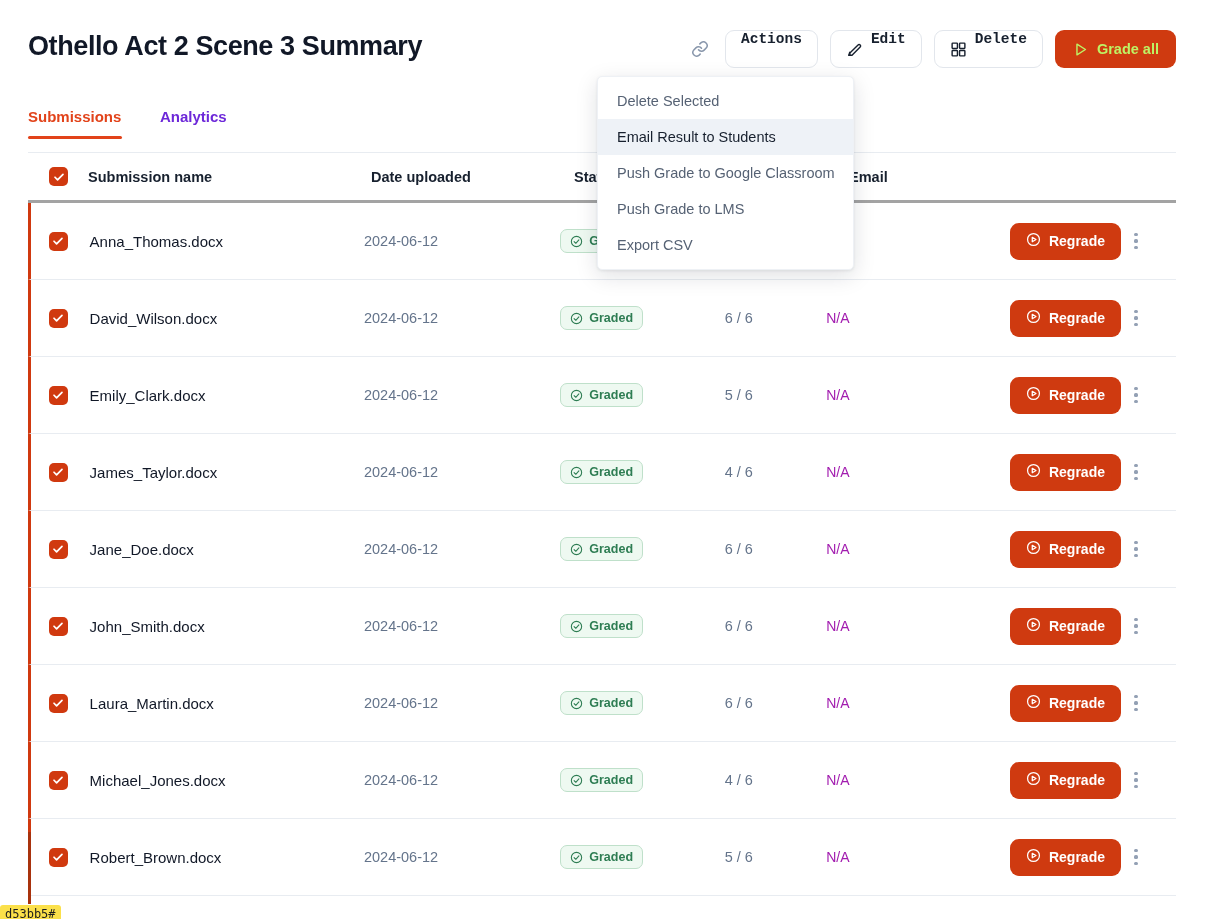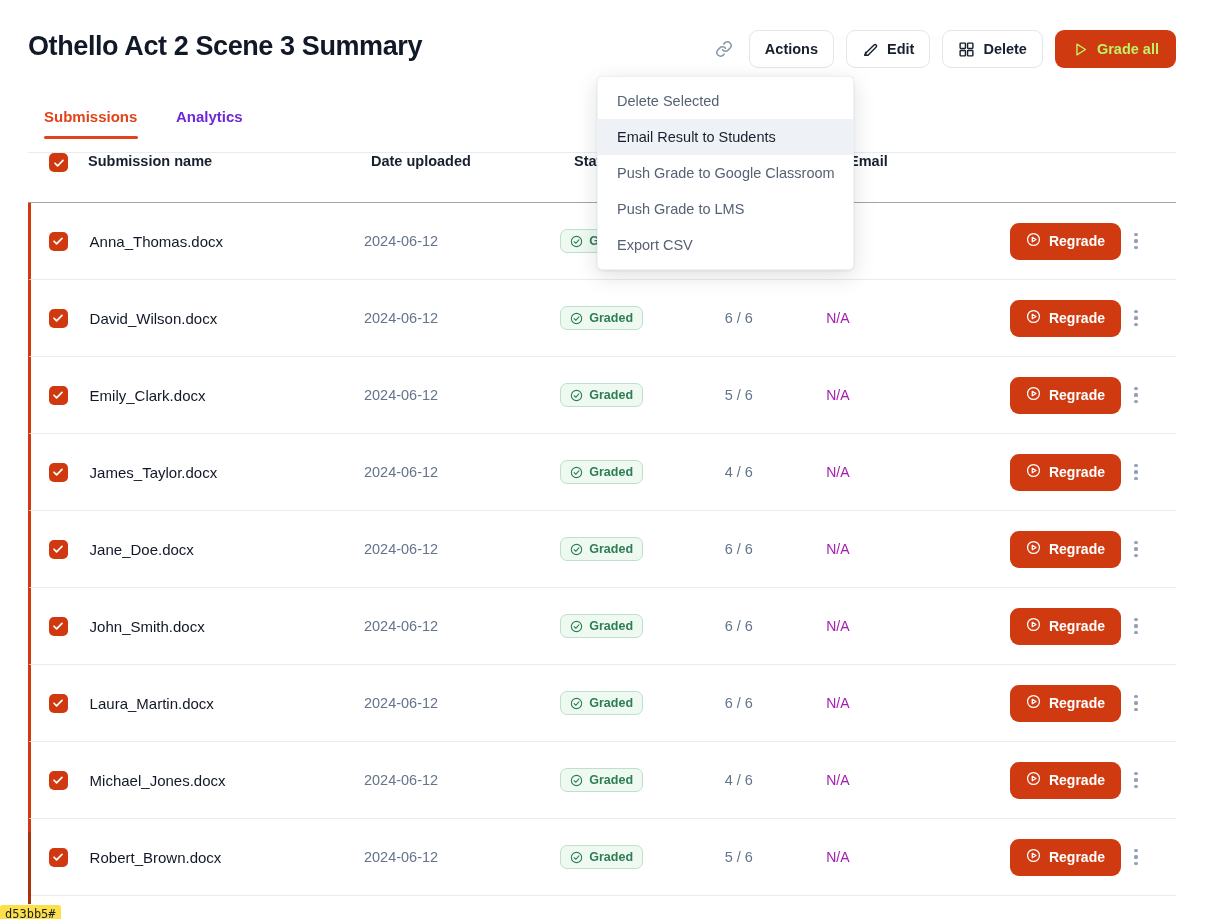--- a/index.html
+++ b/index.html
@@ -32,31 +32,32 @@
     display: flex;
     align-items: center;
     gap: 12px;
   }
   .link-icon-btn {
     width: 26px; height: 26px;
     display: flex; align-items: center; justify-content: center;
     color: #8896ab;
   }
   .tb-btn {
-    display: flex; align-items: center; gap: 8px;
+    display: flex; gap: 8px;
     height: 38px;
     padding: 0 15px;
     border: 1px solid #e2e6ec;
     border-radius: 9px;
     background: #ffffff;
     font-size: 14.5px;
     font-weight: bold;
     color: #17202e;
     cursor: pointer;
     white-space: nowrap;
+    font-family: Liberation Mono, monospace;
   }
   .tb-btn .ico { display: flex; align-items: center; color: #17202e; }
   .tb-btn-primary {
     display: flex; align-items: center; gap: 8px;
     height: 38px;
     padding: 0 17px;
     border: none;
     border-radius: 9px;
     background: #cf3a10;
     font-size: 14.5px;
@@ -75,21 +76,21 @@
     gap: 0;
   }
   .tab {
     padding: 0 22px 14px 0;
     font-size: 15px;
     font-weight: bold;
     color: #6d28d9;
     cursor: pointer;
     position: relative;
   }
-  .tab:first-child { padding-right: 0; width: 94px; margin-left: 16px; }
+  .tab:first-child { padding-right: 0; width: 94px; }
   .tab.active { color: #e2431a; }
   .tab.active::after {
     content: "";
     position: absolute;
     left: 0; right: 0; bottom: 0;
     height: 3px;
     background: #e2431a;
     border-radius: 2px;
   }
   .tab-sep {
@@ -101,23 +102,23 @@
   .tab:nth-child(2) { padding-left: 38px; }
 
   
   .table-wrap {
     position: absolute;
     left: 28px; top: 153px;
     width: 1148px;
   }
   .t-header {
     display: flex;
-    align-items: flex-start;
+    align-items: center;
     height: 50px;
-    border-bottom: 1px solid #a3a3a3;
+    border-bottom: 3px solid #a3a3a3;
   }
   .t-row {
     display: flex;
     align-items: center;
     height: 77px;
     border-bottom: 1px solid #e8ecf1;
     border-left: 3px solid #d0390f;
     position: relative;
     justify-content: flex-end;
   }

